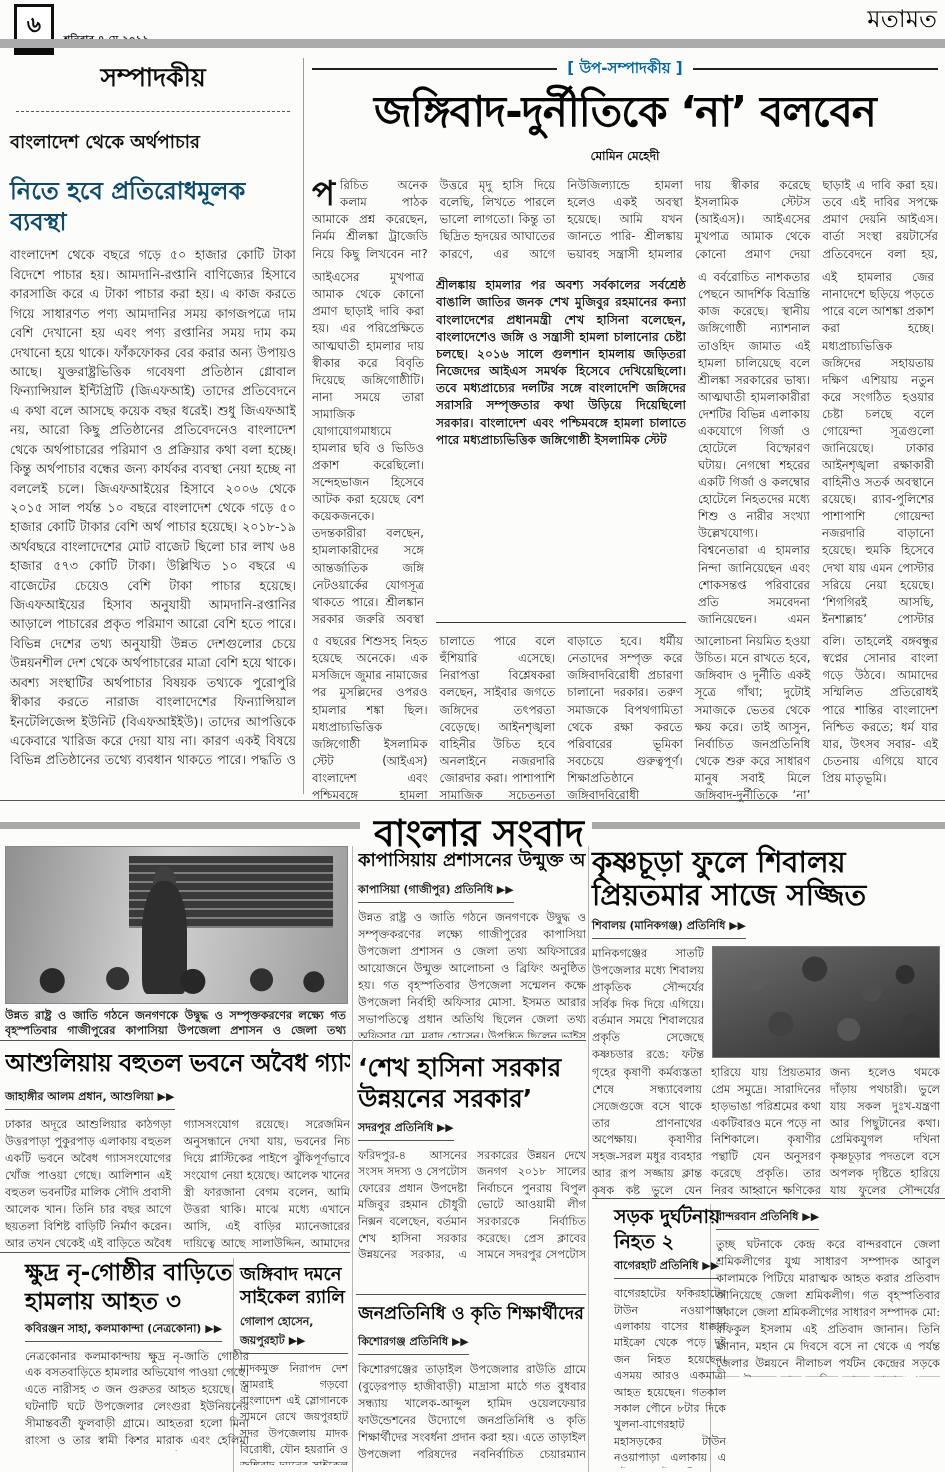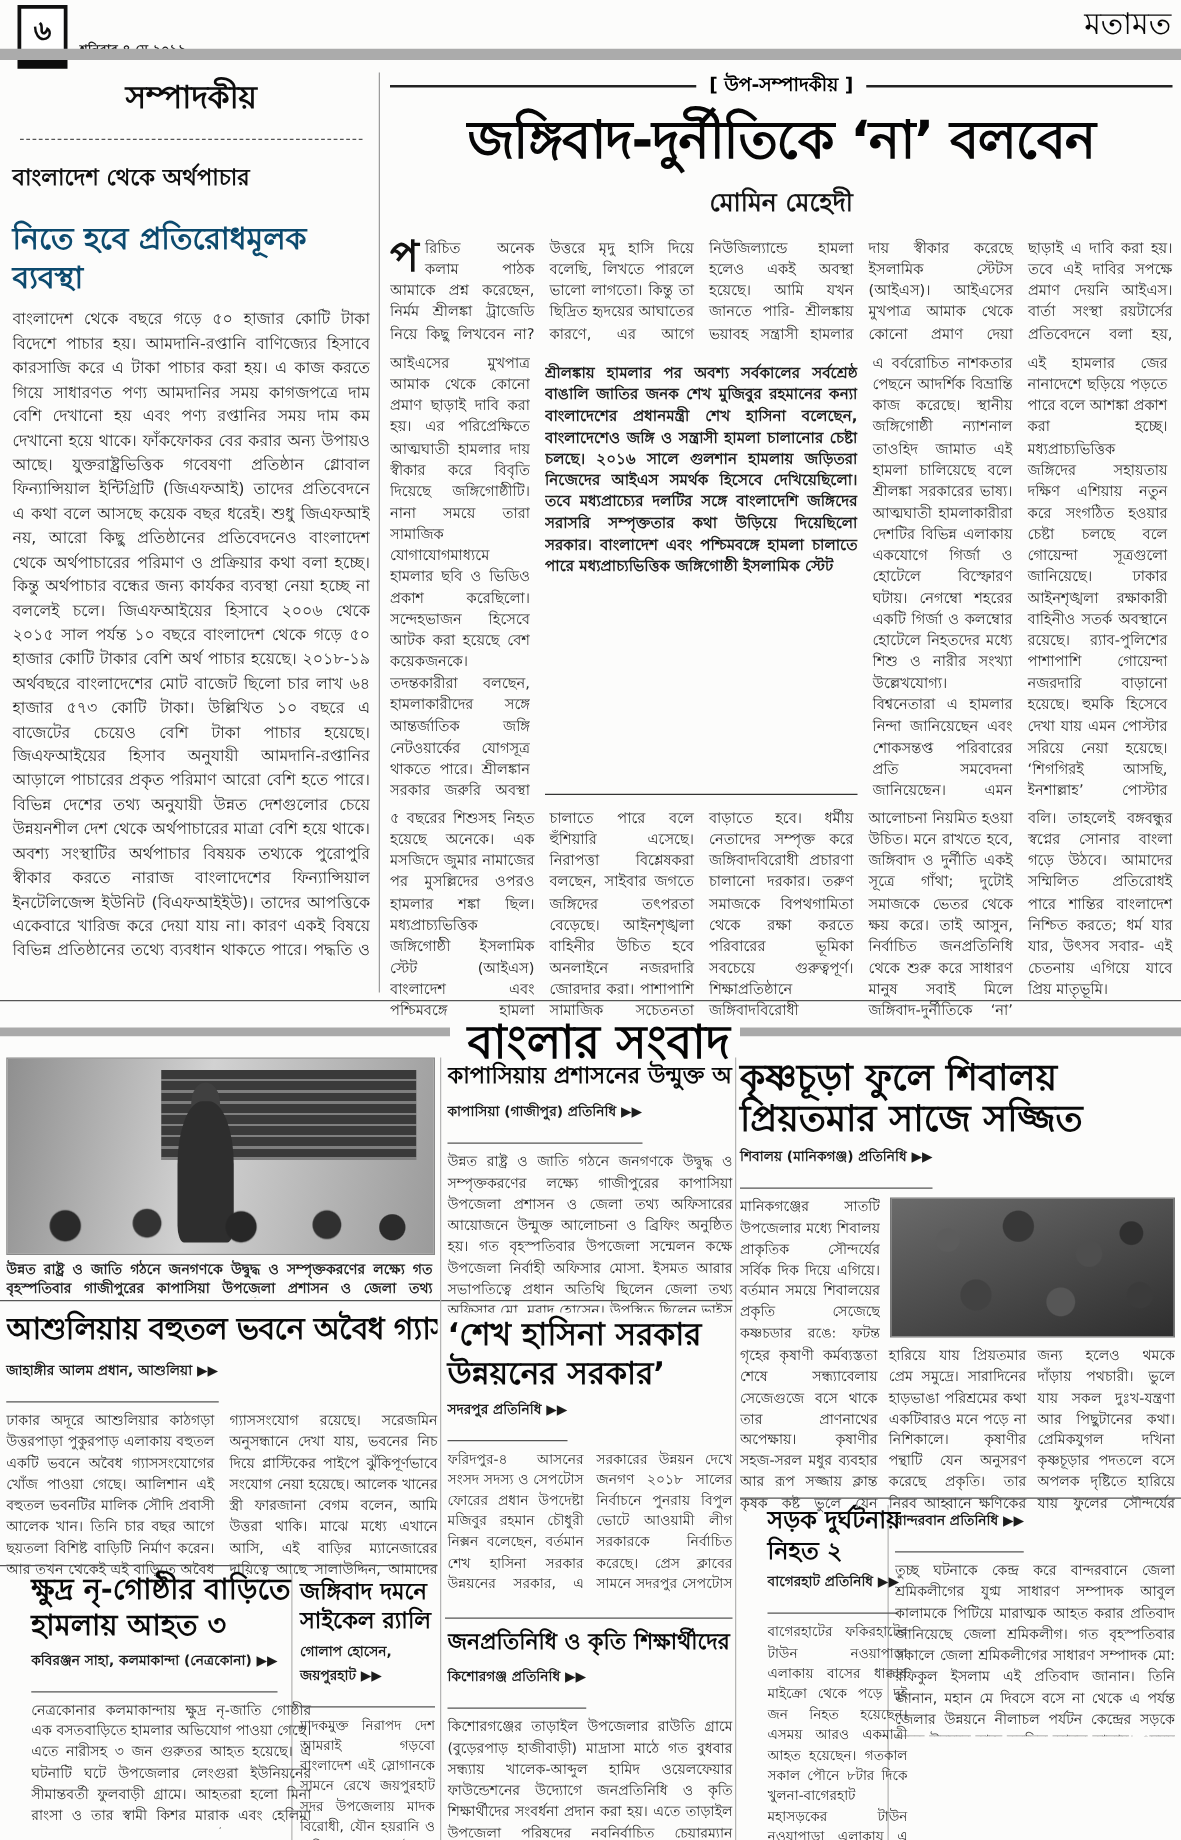--- a/index.html
+++ b/index.html
@@ -20,23 +20,23 @@
   .sec-head{text-align:center;font-size:25px;font-weight:bold;color:#0d0d0d;padding-bottom:10px;border-bottom:1.5px dashed #555;margin:0 6px;}
   .kicker{font-size:18px;font-weight:bold;color:#111;margin-top:16px;}
   .ed-headline{font-size:24px;font-weight:bold;color:#0c4a6e;line-height:1.28;margin:17px 0 8px 0;}
   .ed-body{font-size:12.7px;line-height:1.53;color:#2c2c2c;height:520px;}
   .vline{width:1px;background:#9c9c9c;}
   .hline{height:1px;background:#555;}
   
   #oped{left:312px;top:56px;width:626px;height:742px;}
   .subed-row{display:flex;align-items:center;gap:10px;}
   .subed-row .rule{flex:1;border-top:2px solid #222;height:0;}
-  .subed-label{font-size:15px;font-weight:bold;color:#000000;}
+  .subed-label{font-size:15px;font-weight:bold;color:#0369a1;}
   .oped-headline{text-align:center;font-size:42px;font-weight:bold;color:#060606;letter-spacing:-1px;margin-top:8px;line-height:1.1;}
-  .oped-author{text-align:center;font-size:20px;font-weight:bold;margin:12px 0 10px 0;color:#151515;}
+  .oped-author{text-align:center;font-size:12px;font-weight:bold;margin:12px 0 10px 0;color:#151515;}
   .row-a{column-count:5;column-gap:12px;height:86px;font-size:11.7px;line-height:1.46;color:#2d2d2d;}
   .dropcap{float:left;font-size:34px;font-weight:bold;line-height:0.85;padding:2px 5px 0 0;color:#111;}
   .row-b{display:flex;gap:12px;height:354px;margin-top:6px;}
   .rb-col{width:112px;font-size:11.7px;line-height:1.46;color:#2d2d2d;height:100%;}
   .figure{width:250px;display:flex;flex-direction:column;}
   .acc-photo{height:208px;position:relative;border:1px solid #9a9a9a;background:
      repeating-linear-gradient(90deg,rgba(130,130,130,.18) 0 5px,transparent 5px 16px),
      repeating-linear-gradient(0deg,rgba(120,120,120,.15) 0 4px,transparent 4px 13px),
      linear-gradient(180deg,#ececec,#bfbfbf);}
   .acc-ribbon{position:absolute;top:12px;left:50%;transform:translateX(-50%);width:182px;height:32px;background:#141414;border-radius:50% 50% 35% 35% / 100% 100% 45% 45%;color:#fff;display:flex;align-items:center;justify-content:center;font-size:12.5px;font-weight:bold;}
@@ -58,21 +58,21 @@
   .mp-person{position:absolute;left:40%;top:22%;width:13%;height:72%;background:#2e2e2e;border-radius:45% 45% 12% 12%;}
   .mp-head{position:absolute;left:43%;top:12%;width:7%;height:22%;background:#404040;border-radius:50%;}
   .mp-crowd{position:absolute;left:2%;bottom:4%;width:96%;height:26%;background:
      radial-gradient(circle at 12% 60%,#2a2a2a 0 12px,transparent 13px),
      radial-gradient(circle at 32% 55%,#333 0 11px,transparent 12px),
      radial-gradient(circle at 55% 62%,#272727 0 12px,transparent 13px),
      radial-gradient(circle at 76% 58%,#303030 0 11px,transparent 12px),
      radial-gradient(circle at 92% 63%,#2b2b2b 0 10px,transparent 11px);}
   #meet-caption{left:5px;top:1008px;width:341px;height:30px;font-size:11.2px;font-weight:bold;line-height:1.34;color:#242424;}
   .art-headline{font-weight:bold;color:#0a0a0a;}
-  .byline{font-size:11px;font-weight:bold;color:#1c1c1c;border-bottom:1px solid #555;display:inline-block;padding-bottom:14px;margin:4px 0 7px 0;}
+  .byline{font-size:11px;font-weight:bold;color:#1c1c1c;border-bottom:1px solid #555;display:inline-block;padding-bottom:2px;margin:4px 0 7px 0;}
   .body-txt{font-size:11.3px;line-height:1.5;color:#2e2e2e;}
   
   #kapasia{left:358px;top:846px;width:228px;height:192px;}
   #kapasia .art-headline{font-size:18px;white-space:nowrap;overflow:hidden;}
   #kapasia .body-txt{height:128px;}
   
   #krishnachura{left:592px;top:846px;width:348px;height:352px;}
   #krishnachura .art-headline{font-size:29px;line-height:1.15;}
   .kc-row{display:flex;gap:8px;height:112px;}
   .kc-col1{width:112px;}

